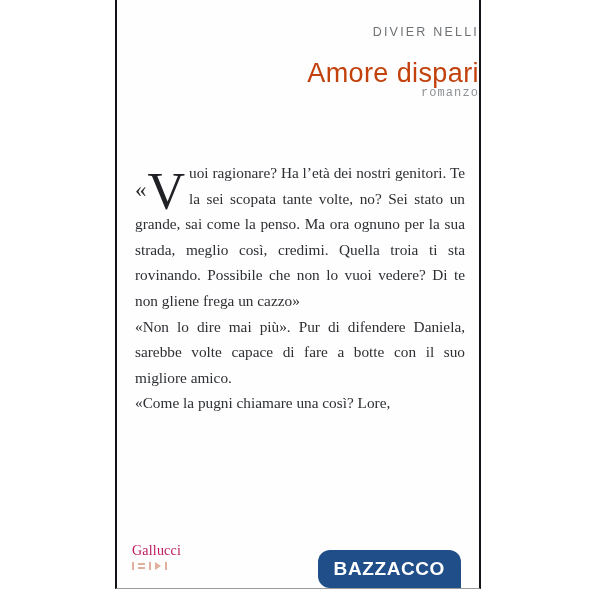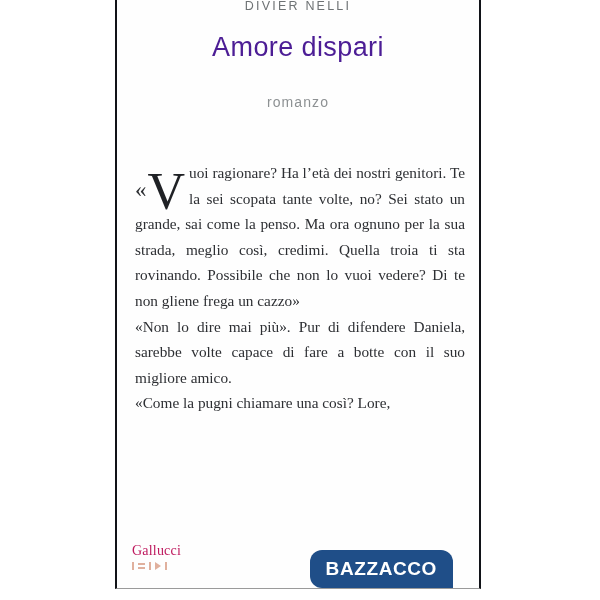--- a/index.html
+++ b/index.html
@@ -32,43 +32,43 @@
     background: #fefefe;
     border-left: 2px solid #111318;
     border-right: 2px solid #111318;
     border-bottom: 1px solid #9a9a9a;
     box-sizing: border-box;
     overflow: hidden;
   }
 
   
   .cover-header {
-    text-align: center;
+    text-align: right;
+    padding-top: 26px;
   }
   #author-name {
     font-family: "Liberation Sans", sans-serif;
     font-size: 12.5px;
     letter-spacing: 2.2px;
     color: #6e7274;
     font-weight: 400;
     line-height: 1;
   }
   #book-title {
     margin-top: 20px;
     font-family: "Liberation Sans", sans-serif;
     font-size: 27px;
     font-weight: 400;
     letter-spacing: 0.4px;
-    color: #4c1d95;
+    color: #c2410c;
     line-height: 1.05;
   }
   #book-subtitle {
-    margin-top: 34px;
-    font-family: Liberation Sans, sans-serif;
-    font-size: 14px;
+    font-family: Liberation Mono, monospace;
+    font-size: 12px;
     letter-spacing: 1.1px;
     color: #8d9193;
     line-height: 1;
   }
 
   
   #excerpt {
     position: absolute;
     left: 18px;
     top: 160px;
@@ -175,21 +175,21 @@
     width: 0;
     height: 0;
     border-left: 6px solid #c8714f;
     border-top: 4px solid transparent;
     border-bottom: 4px solid transparent;
     display: inline-block;
   }
 
   #imprint-badge {
     position: absolute;
-    right: 26px;
+    right: 18px;
     bottom: 0px;
     background: #1f4e88;
     color: #ffffff;
     font-family: "Liberation Sans", sans-serif;
     font-size: 19px;
     font-weight: bold;
     letter-spacing: 0.6px;
     padding: 9px 16px 10px 16px;
     border-radius: 12px 12px 0 12px;
     line-height: 1;

